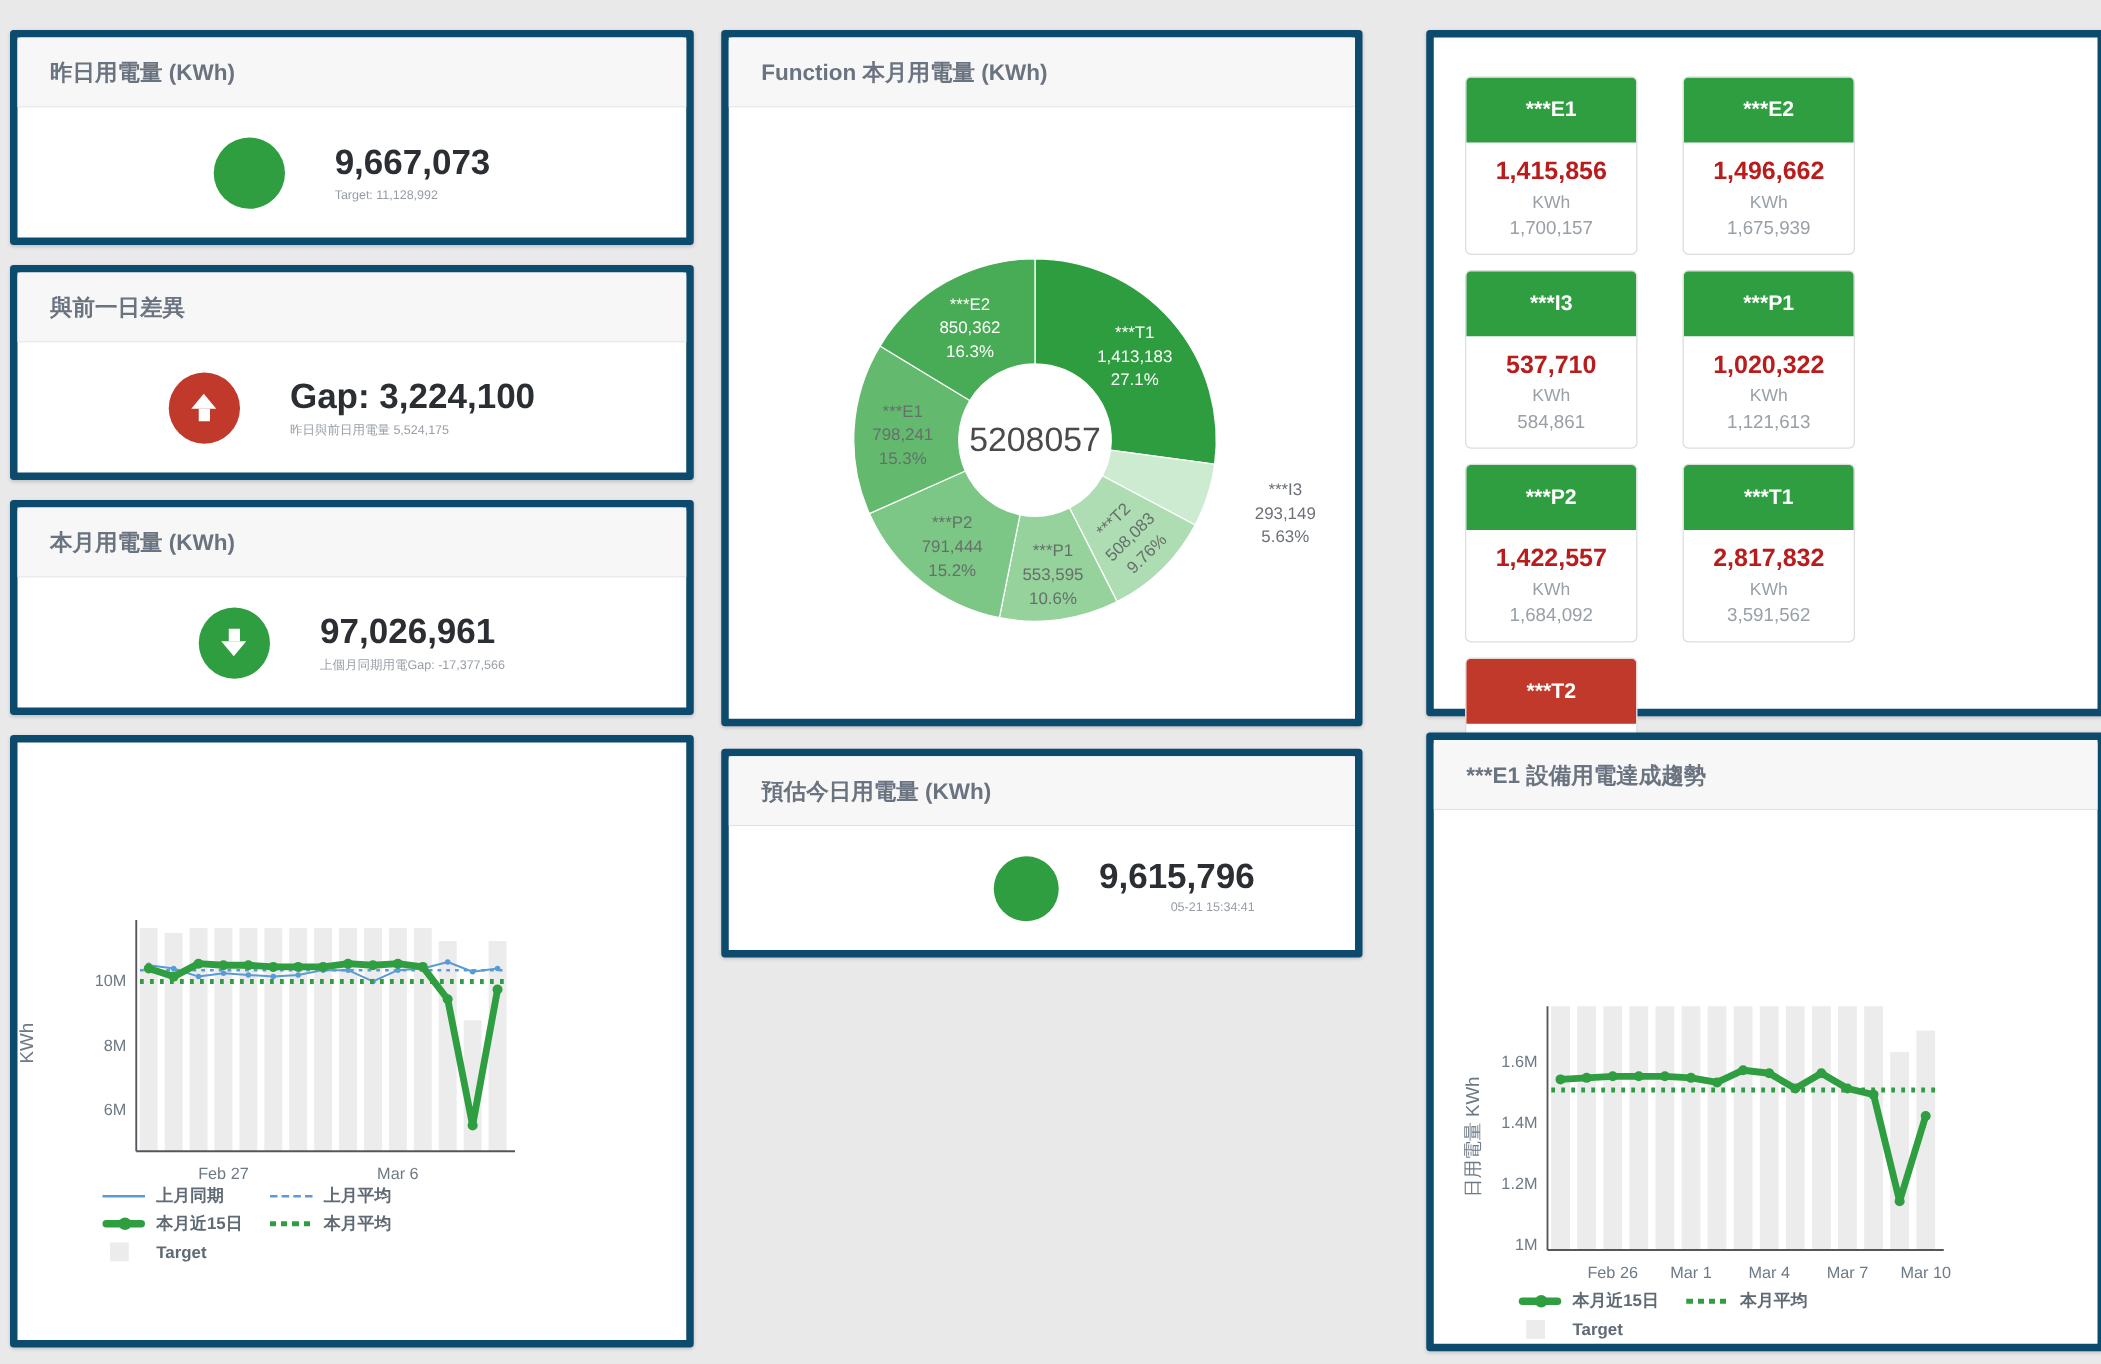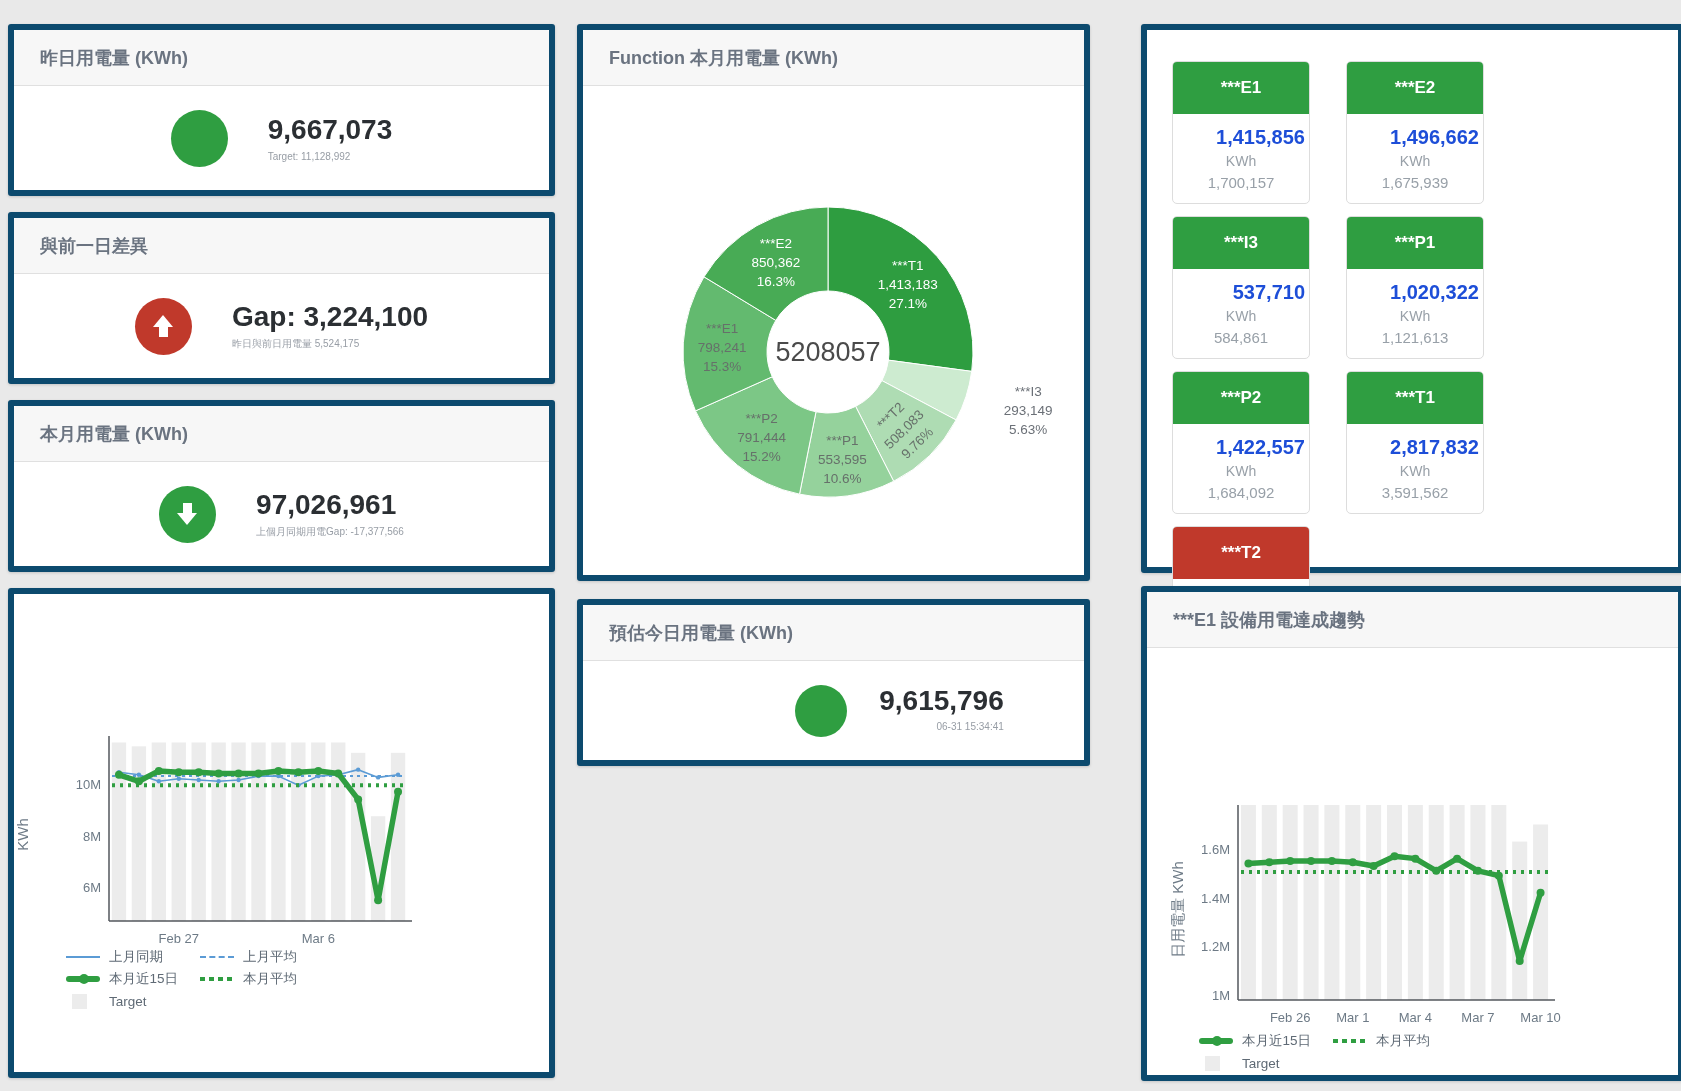--- a/index.html
+++ b/index.html
@@ -22,30 +22,30 @@
   .stat-value{font-size:28px;font-weight:bold;color:#2b2f33;line-height:1.15;}
   .stat-sub{font-size:10px;color:#979da5;margin-top:4px;}
   .align-right{text-align:right;}
   .shift-right{transform:translateX(66px);}
   
   .lights-grid{display:flex;flex-wrap:wrap;gap:12px 36px;padding:31px 25px 0 25px;}
   .light-tile{width:136px;border:1px solid #ddd;border-radius:5px;overflow:hidden;background:#fff;}
   .light-tile-header{height:52px;display:flex;align-items:center;justify-content:center;
          color:#fff;font-size:17px;font-weight:bold;}
   .light-tile-body{text-align:center;padding:9px 4px 10px 4px;}
-  .lt-value{font-size:20px;font-weight:bold;color:#1d4ed8;line-height:1.4;text-align:right;}
+  .lt-value{font-size:20px;font-weight:bold;color:#b91c1c;line-height:1.4;}
   .lt-unit{font-size:14px;color:#98a0a8;line-height:1.5;}
   .lt-target{font-size:15px;color:#98a0a8;line-height:1.4;}
   
   svg{display:block;}
   .tick{font-size:13px;fill:#6d7a86;font-family:"Liberation Sans","DejaVu Sans",sans-serif;}
   .donut-label{font-size:13.5px;font-family:"Liberation Sans","DejaVu Sans",sans-serif;}
   .donut-center{font-size:27px;fill:#4a4a4a;font-family:"Liberation Sans","DejaVu Sans",sans-serif;}
   .ylab{position:absolute;font-size:15px;color:#6d7a86;transform:rotate(-90deg);white-space:nowrap;}
-  .legend{position:absolute;left:0;width:100%;padding-left:52px;box-sizing:border-box;}
+  .legend{position:absolute;left:0;width:100%;padding-left:68px;box-sizing:border-box;font-weight:bold;}
   .legend-row{display:flex;height:22px;align-items:center;}
   .legend-item{display:flex;align-items:center;min-width:134px;font-size:13.5px;color:#5f6a75;cursor:pointer;}
   .sw{display:inline-block;width:34px;margin-right:9px;flex:0 0 auto;}
   .sw-line-blue{border-top:2px solid #5b9bd5;}
   .sw-dash-blue{border-top:2px dashed #5b9bd5;height:0;}
   .sw-thick-green{height:6px;background:#2f9e41;border-radius:3px;position:relative;}
   .sw-thick-green::after{content:'';position:absolute;left:13px;top:-2px;width:10px;height:10px;
          background:#2f9e41;border-radius:50%;}
   .sw-dots-green{height:4px;background:repeating-linear-gradient(90deg,#2f9e41 0 5px,transparent 5px 9px);}
   .sw-box-gray{width:15px;height:15px;background:#ececec;margin-left:6px;margin-right:22px;}
@@ -245,21 +245,21 @@
 
   <section class="panel" style="left:577px;top:583px;width:501px;height:155px">
     <header class="panel-header">
       <span>預估今日用電量 (KWh)</span>
     </header>
     <div class="stat-body">
       <div style="display:flex;gap:32px" class="shift-right">
         <span class="indicator ind-green" style="width:52px;height:52px"></span>
         <div class="align-right">
           <div class="stat-value">9,615,796</div>
-          <div class="stat-sub">06-31 15:34:41</div>
+          <div class="stat-sub">05-21 15:34:41</div>
         </div>
       </div>
     </div>
   </section>
 
   <section class="panel" style="left:1141px;top:8px;width:531px;height:537px">
     <div class="lights-grid" id="lights-grid">
         <div class="light-tile">
           <div class="light-tile-header" style="background: rgb(47, 158, 65);">***E1</div>
           <div class="light-tile-body">

